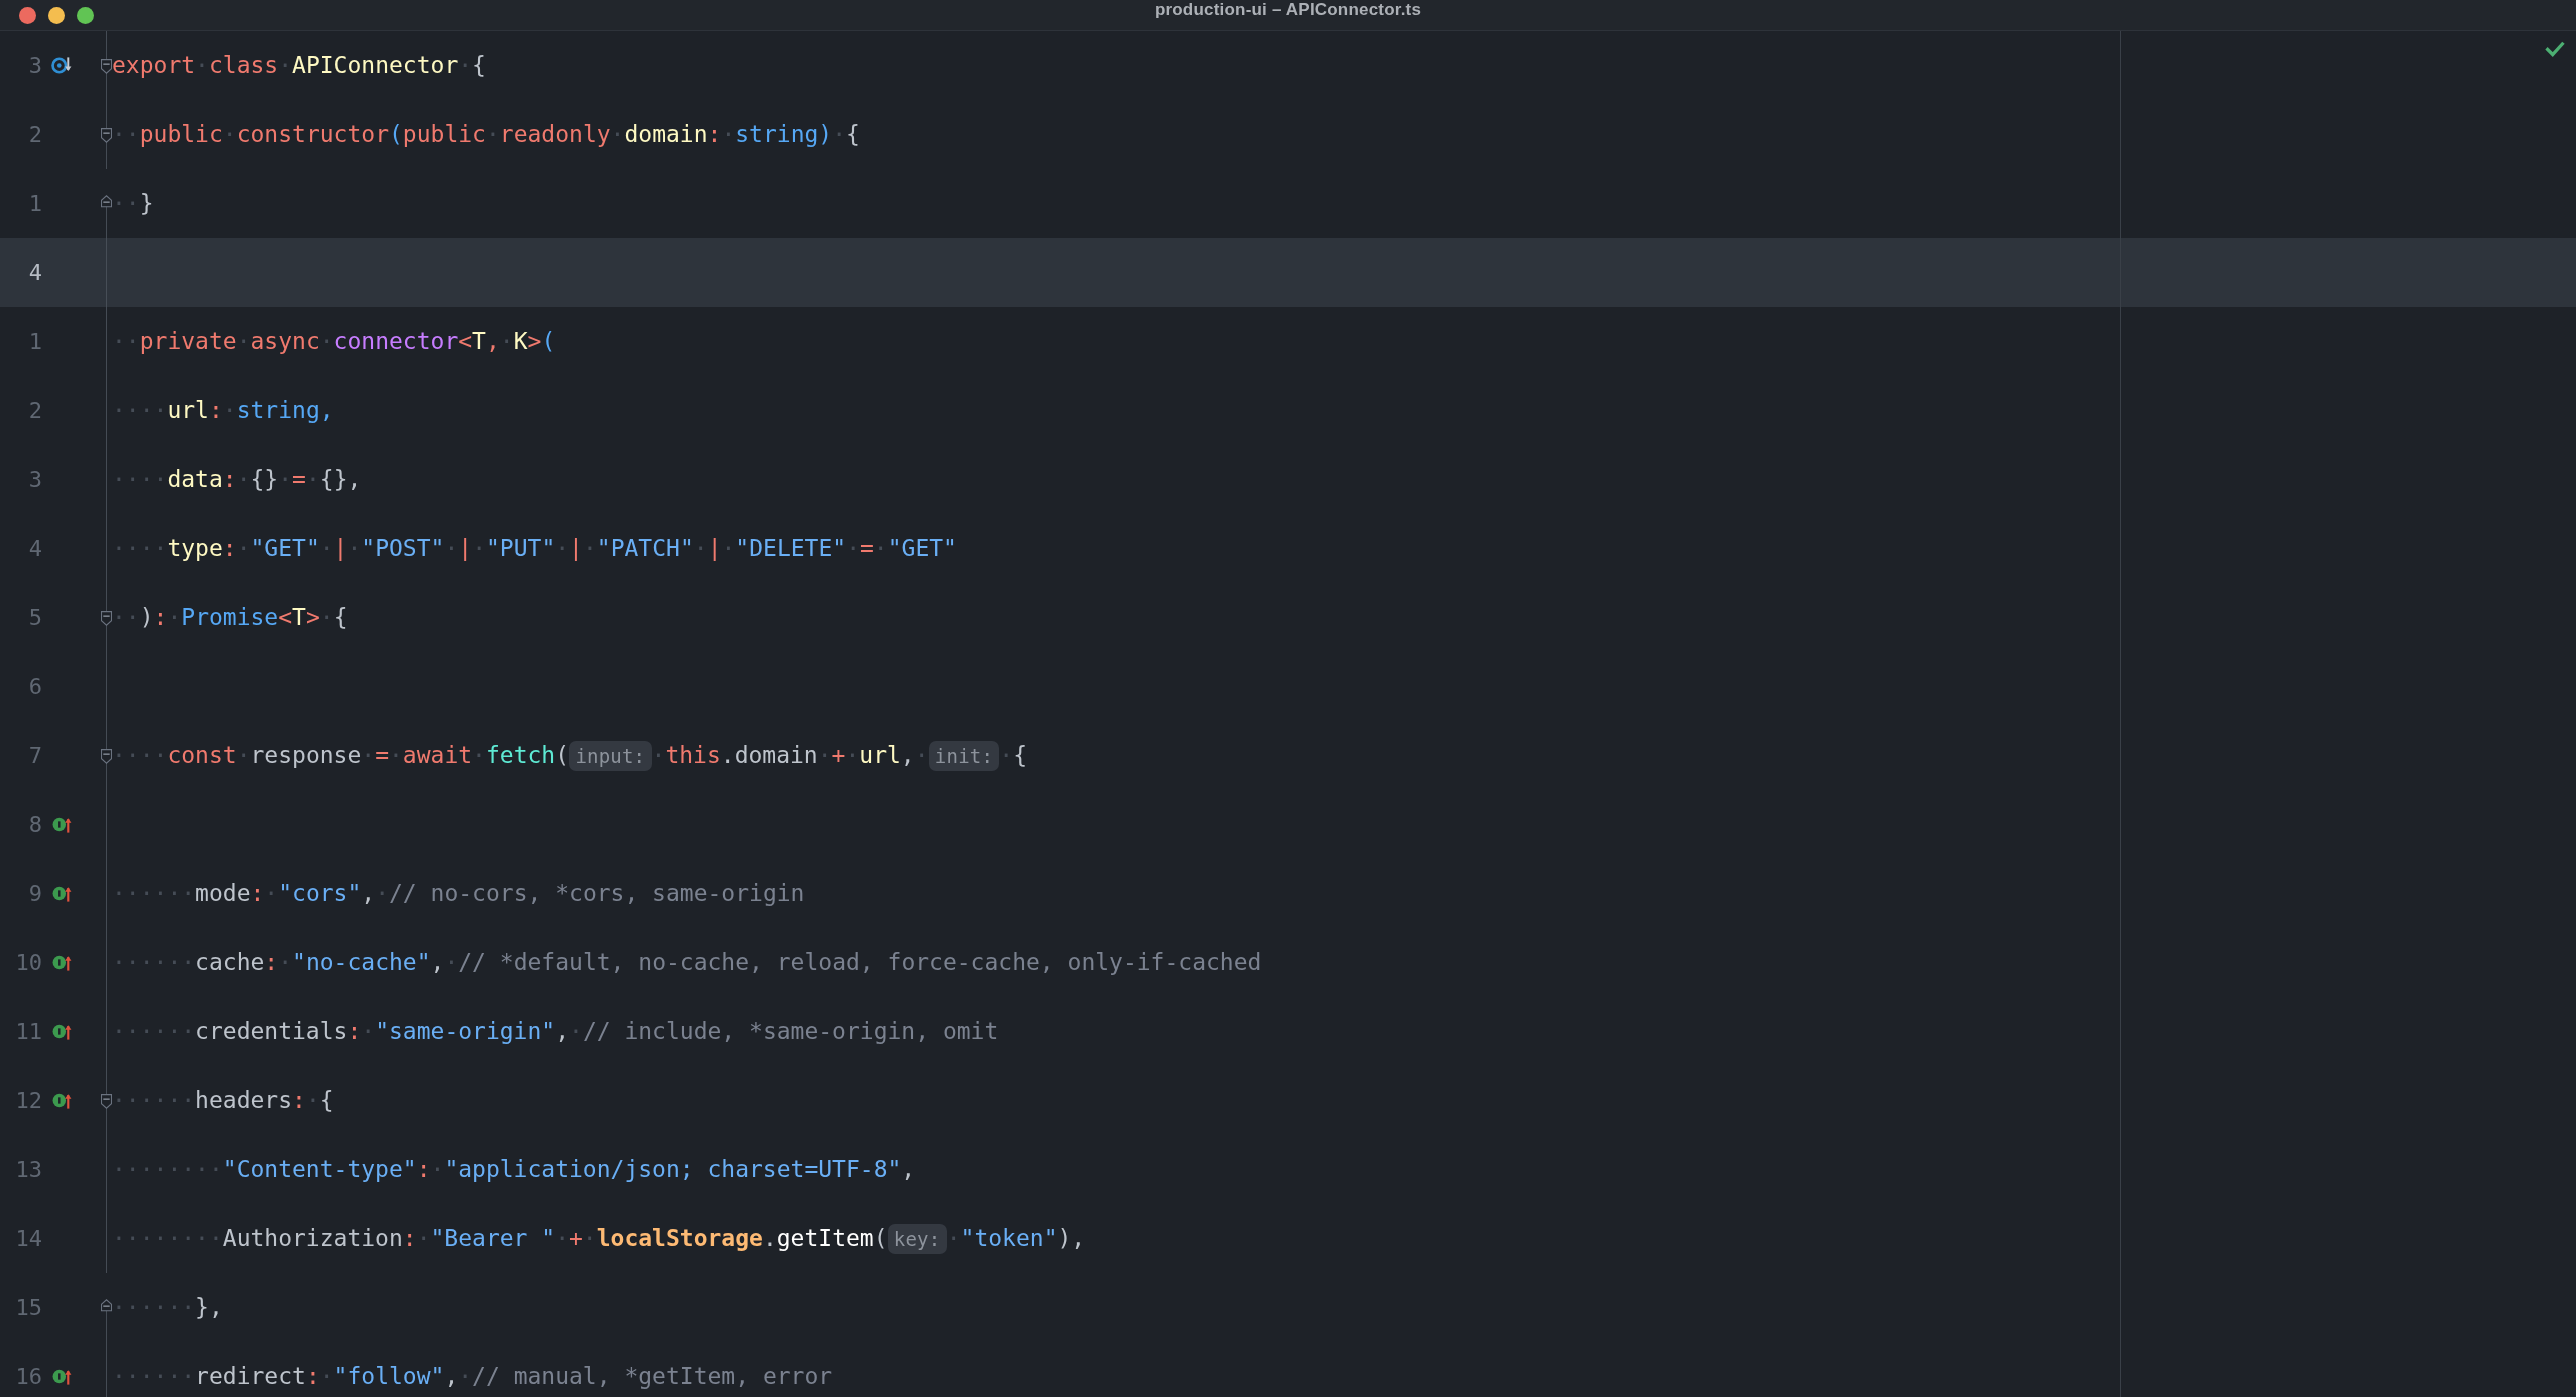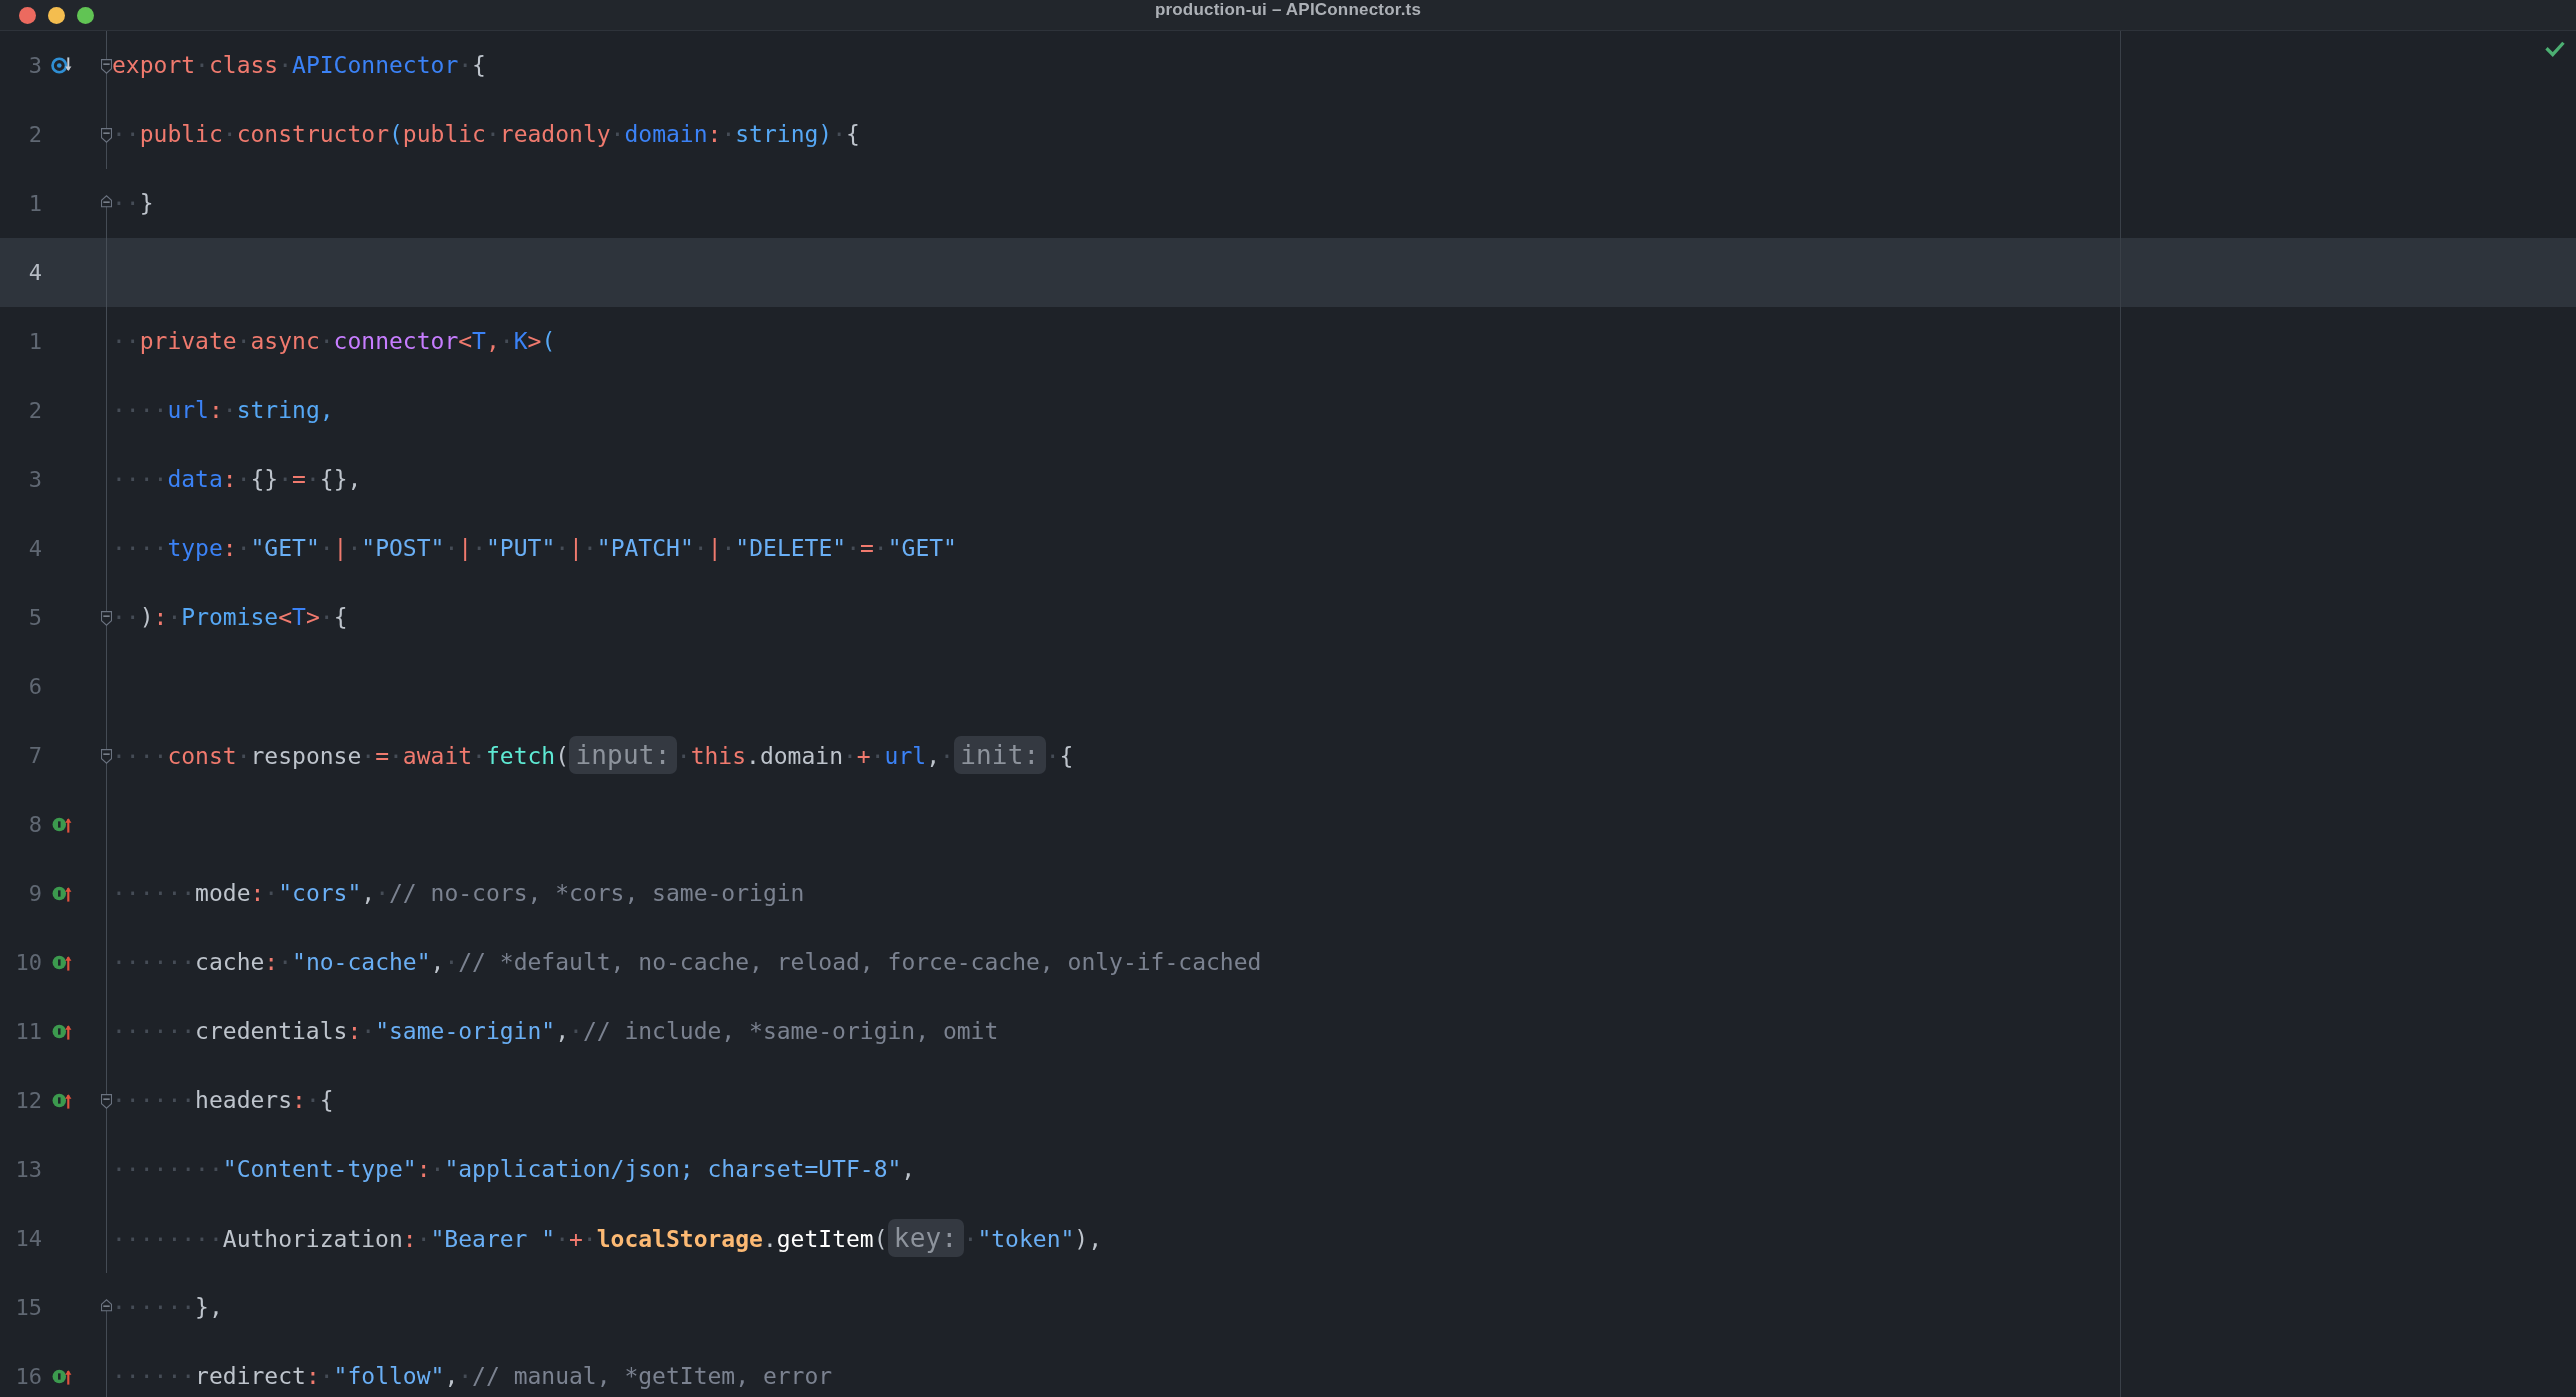--- a/index.html
+++ b/index.html
@@ -125,41 +125,41 @@
     font-size: 23px;
     line-height: 69px;
     white-space: pre;
     color: #bec4cc;
     letter-spacing: 0px;
   }
 
   
   .kw      { color: #f07a6e; }          
   .kw2     { color: #c77dff; }          
-  .type    { color: #3b82f6; }          
+  .type    { color: #fef9c3; }          
   .bltin   { color: #56a8f5; }          
   .str     { color: #6aaff5; }
   .punct   { color: #bec4cc; }
   .op      { color: #f07a6e; }          
   .cmt     { color: #7b8290; }
   .dotop   { color: #bec4cc; }
   .prop    { color: #bec4cc; }
   .bold    { font-weight: bold; color: #fdba74; }
   .fn      { color: #5eead4; }          
   .pinkfn  { color: #ffffff; }          
   .ws      { color: #454c56; }          
   .colon   { color: #f07a6e; }
 
   
   .hint {
     background: #343941;
     color: #8d939c;
     border-radius: 7px;
     padding: 3.6px 6.3px 4.5px 6.3px;
-    font-size: 26px;
+    font-size: 19px;
     letter-spacing: 0.2px;
   }
 </style>
 </head>
 <body>
 
 <div id="titlebar">
   <div id="traffic-lights">
     <span class="tl" id="tl-close"></span>
     <span class="tl" id="tl-min"></span>

